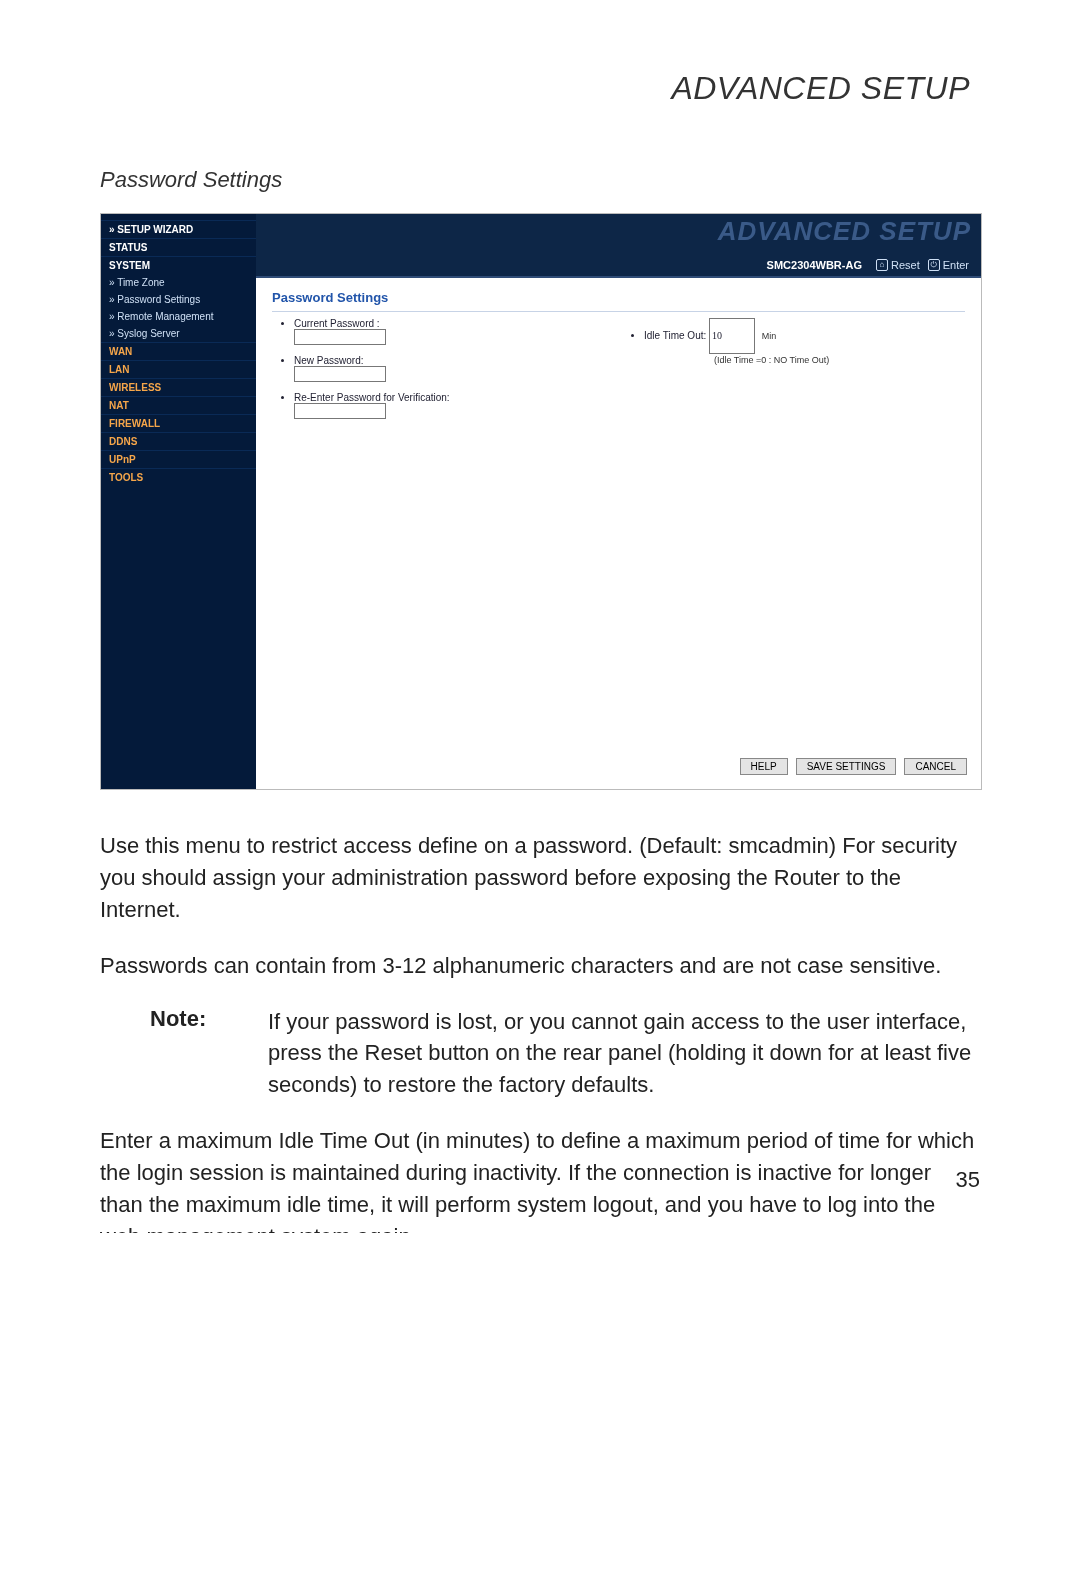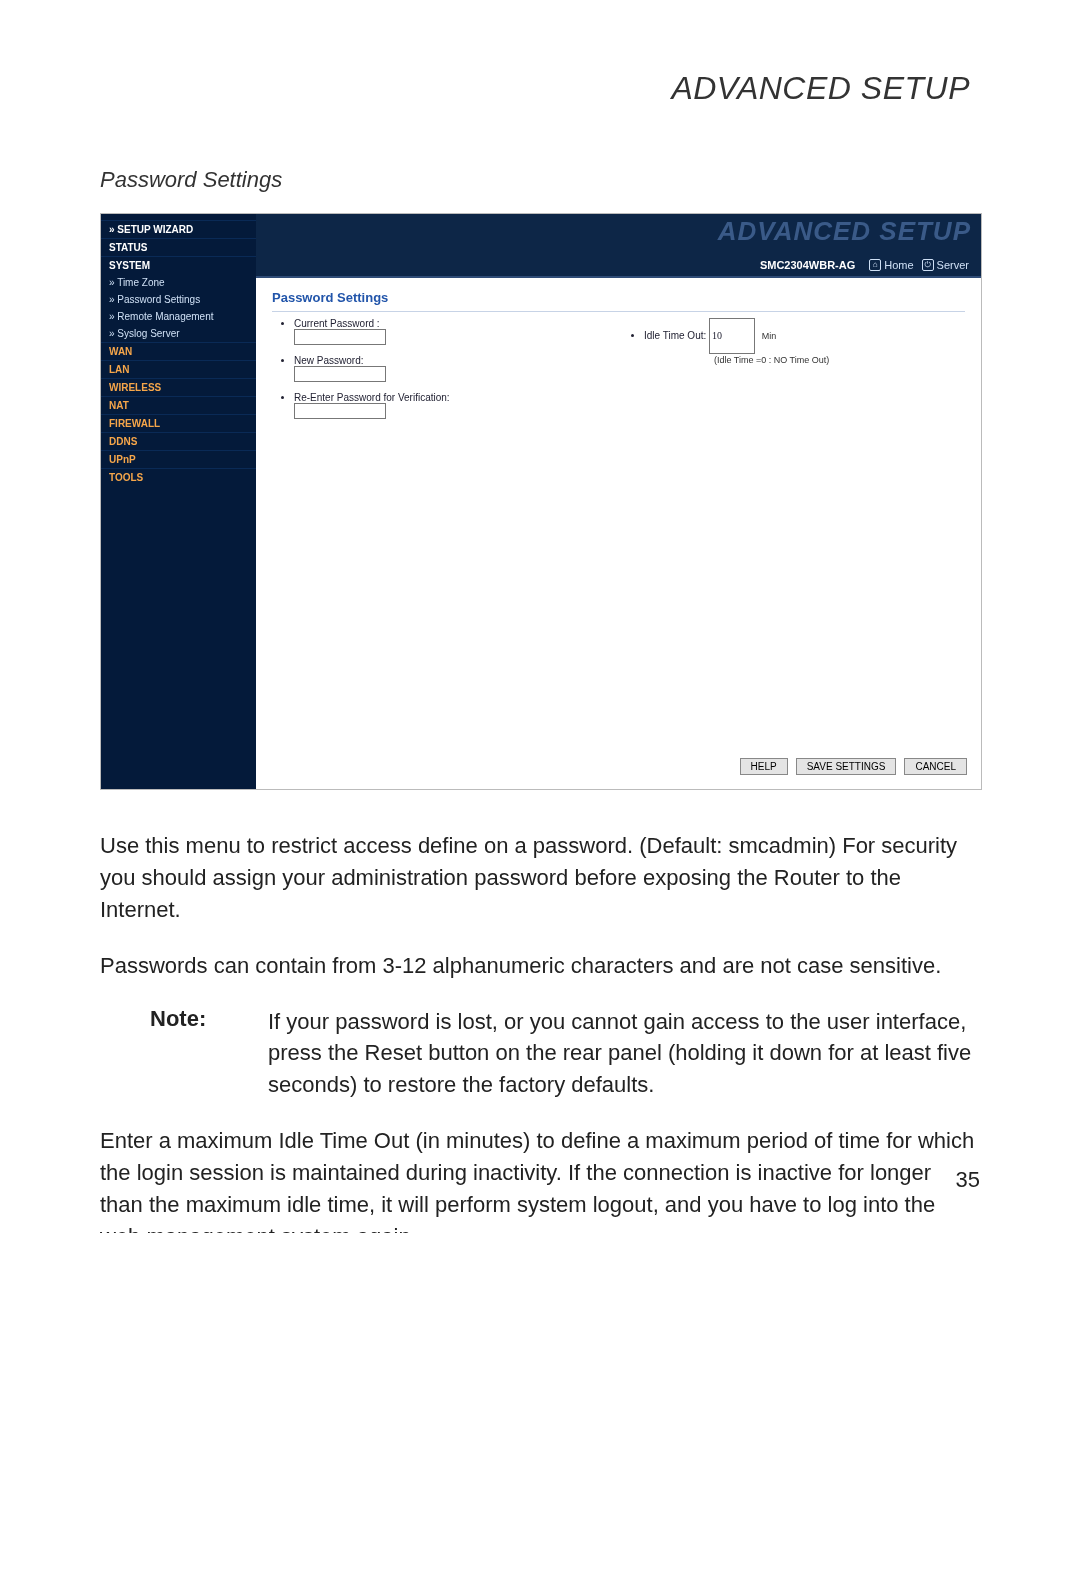--- a/index.html
+++ b/index.html
@@ -70,25 +70,25 @@
       </div>
     </div>
 
     <div class="content">
       <div class="chdr">
         <div class="big">ADVANCED SETUP</div>
         <div class="bar">
           <span class="model">SMC2304WBR-AG</span>
           <span class="lnk">
             <span class="ic">⌂</span>
-            <span>Home</span>
+            <span>Reset</span>
           </span>
           <span class="lnk">
             <span class="ic">⏻</span>
-            <span>Server</span>
+            <span>Enter</span>
           </span>
         </div>
       </div>
 
       <div class="cbody">
         <div class="ptitle">Password Settings</div>
 
         <div class="cols">
           <div class="col" style="min-width:320px;">
             <ul>

